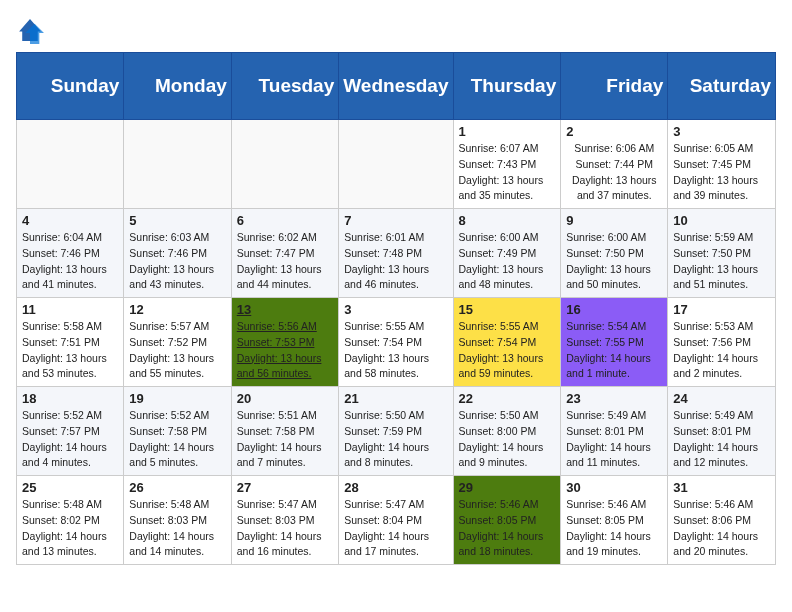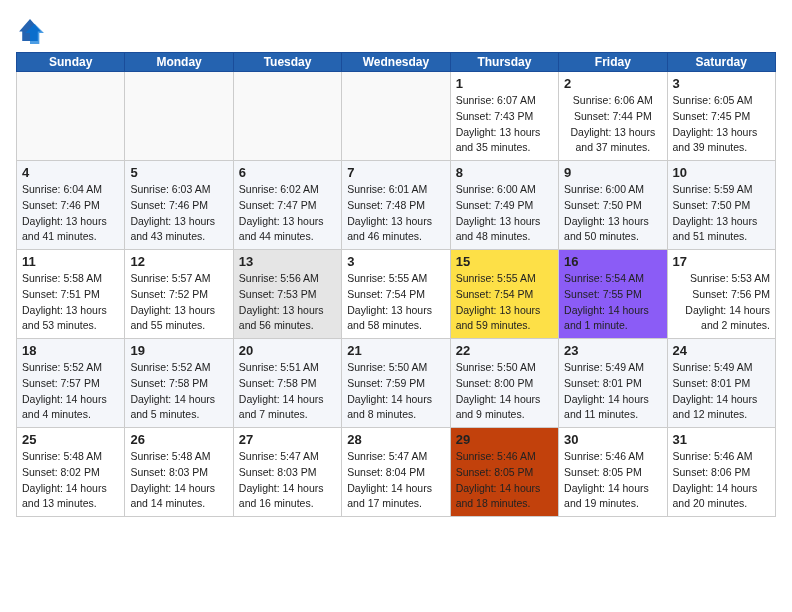--- a/index.html
+++ b/index.html
@@ -44,24 +44,24 @@
       color: #333;
     }
     .calendar {
       width: 100%;
       border-collapse: collapse;
       border: 1px solid #ccc;
     }
     .calendar th {
       background: #2563b0;
       color: #fff;
-      font-size: 12px;
+      font-size: 19px;
       font-weight: bold;
-      padding: 2px 4px;
-      text-align: center;
+      padding: 22px 4px;
+      text-align: right;
       border: 1px solid #1a4d9a;
     }
     .calendar td {
       vertical-align: top;
       border: 1px solid #ccc;
       padding: 4px 5px;
       font-size: 10.5px;
       color: #222;
       width: 108px;
       min-height: 80px;
@@ -212,21 +212,21 @@
 Daylight: 13 hours
 and 53 minutes.</div>
         </td>
         <td style="background: rgb(255, 255, 255);">
           <div class="day-number">12</div>
           <div class="day-info" style="white-space: pre-line;">Sunrise: 5:57 AM
 Sunset: 7:52 PM
 Daylight: 13 hours
 and 55 minutes.</div>
         </td>
-        <td style="background: #e5e5e5;">
+        <td style="background: #4d7c0f; text-decoration: underline;">
           <div class="day-number">13</div>
           <div class="day-info" style="white-space: pre-line;">Sunrise: 5:56 AM
 Sunset: 7:53 PM
 Daylight: 13 hours
 and 56 minutes.</div>
         </td>
         <td style="background: rgb(255, 255, 255);">
           <div class="day-number">3</div>
           <div class="day-info" style="white-space: pre-line;">Sunrise: 5:55 AM
 Sunset: 7:54 PM
@@ -242,21 +242,21 @@
         </td>
         <td style="background: #8b5cf6;">
           <div class="day-number">16</div>
           <div class="day-info" style="white-space: pre-line;">Sunrise: 5:54 AM
 Sunset: 7:55 PM
 Daylight: 14 hours
 and 1 minute.</div>
         </td>
         <td style="background: rgb(255, 255, 255);">
           <div class="day-number">17</div>
-          <div class="day-info" style="white-space: pre-line; text-align: right;">Sunrise: 5:53 AM
+          <div class="day-info" style="white-space: pre-line;">Sunrise: 5:53 AM
 Sunset: 7:56 PM
 Daylight: 14 hours
 and 2 minutes.</div>
         </td>
       </tr>
       <tr>
         <td style="background: rgb(244, 246, 250);">
           <div class="day-number">18</div>
           <div class="day-info" style="white-space: pre-line;">Sunrise: 5:52 AM
 Sunset: 7:57 PM
@@ -328,21 +328,21 @@
 Daylight: 14 hours
 and 16 minutes.</div>
         </td>
         <td style="background: rgb(255, 255, 255);">
           <div class="day-number">28</div>
           <div class="day-info" style="white-space: pre-line;">Sunrise: 5:47 AM
 Sunset: 8:04 PM
 Daylight: 14 hours
 and 17 minutes.</div>
         </td>
-        <td style="background: #c2410c;">
+        <td style="background: #4d7c0f;">
           <div class="day-number">29</div>
           <div class="day-info" style="white-space: pre-line;">Sunrise: 5:46 AM
 Sunset: 8:05 PM
 Daylight: 14 hours
 and 18 minutes.</div>
         </td>
         <td style="background: rgb(255, 255, 255);">
           <div class="day-number">30</div>
           <div class="day-info" style="white-space: pre-line;">Sunrise: 5:46 AM
 Sunset: 8:05 PM

